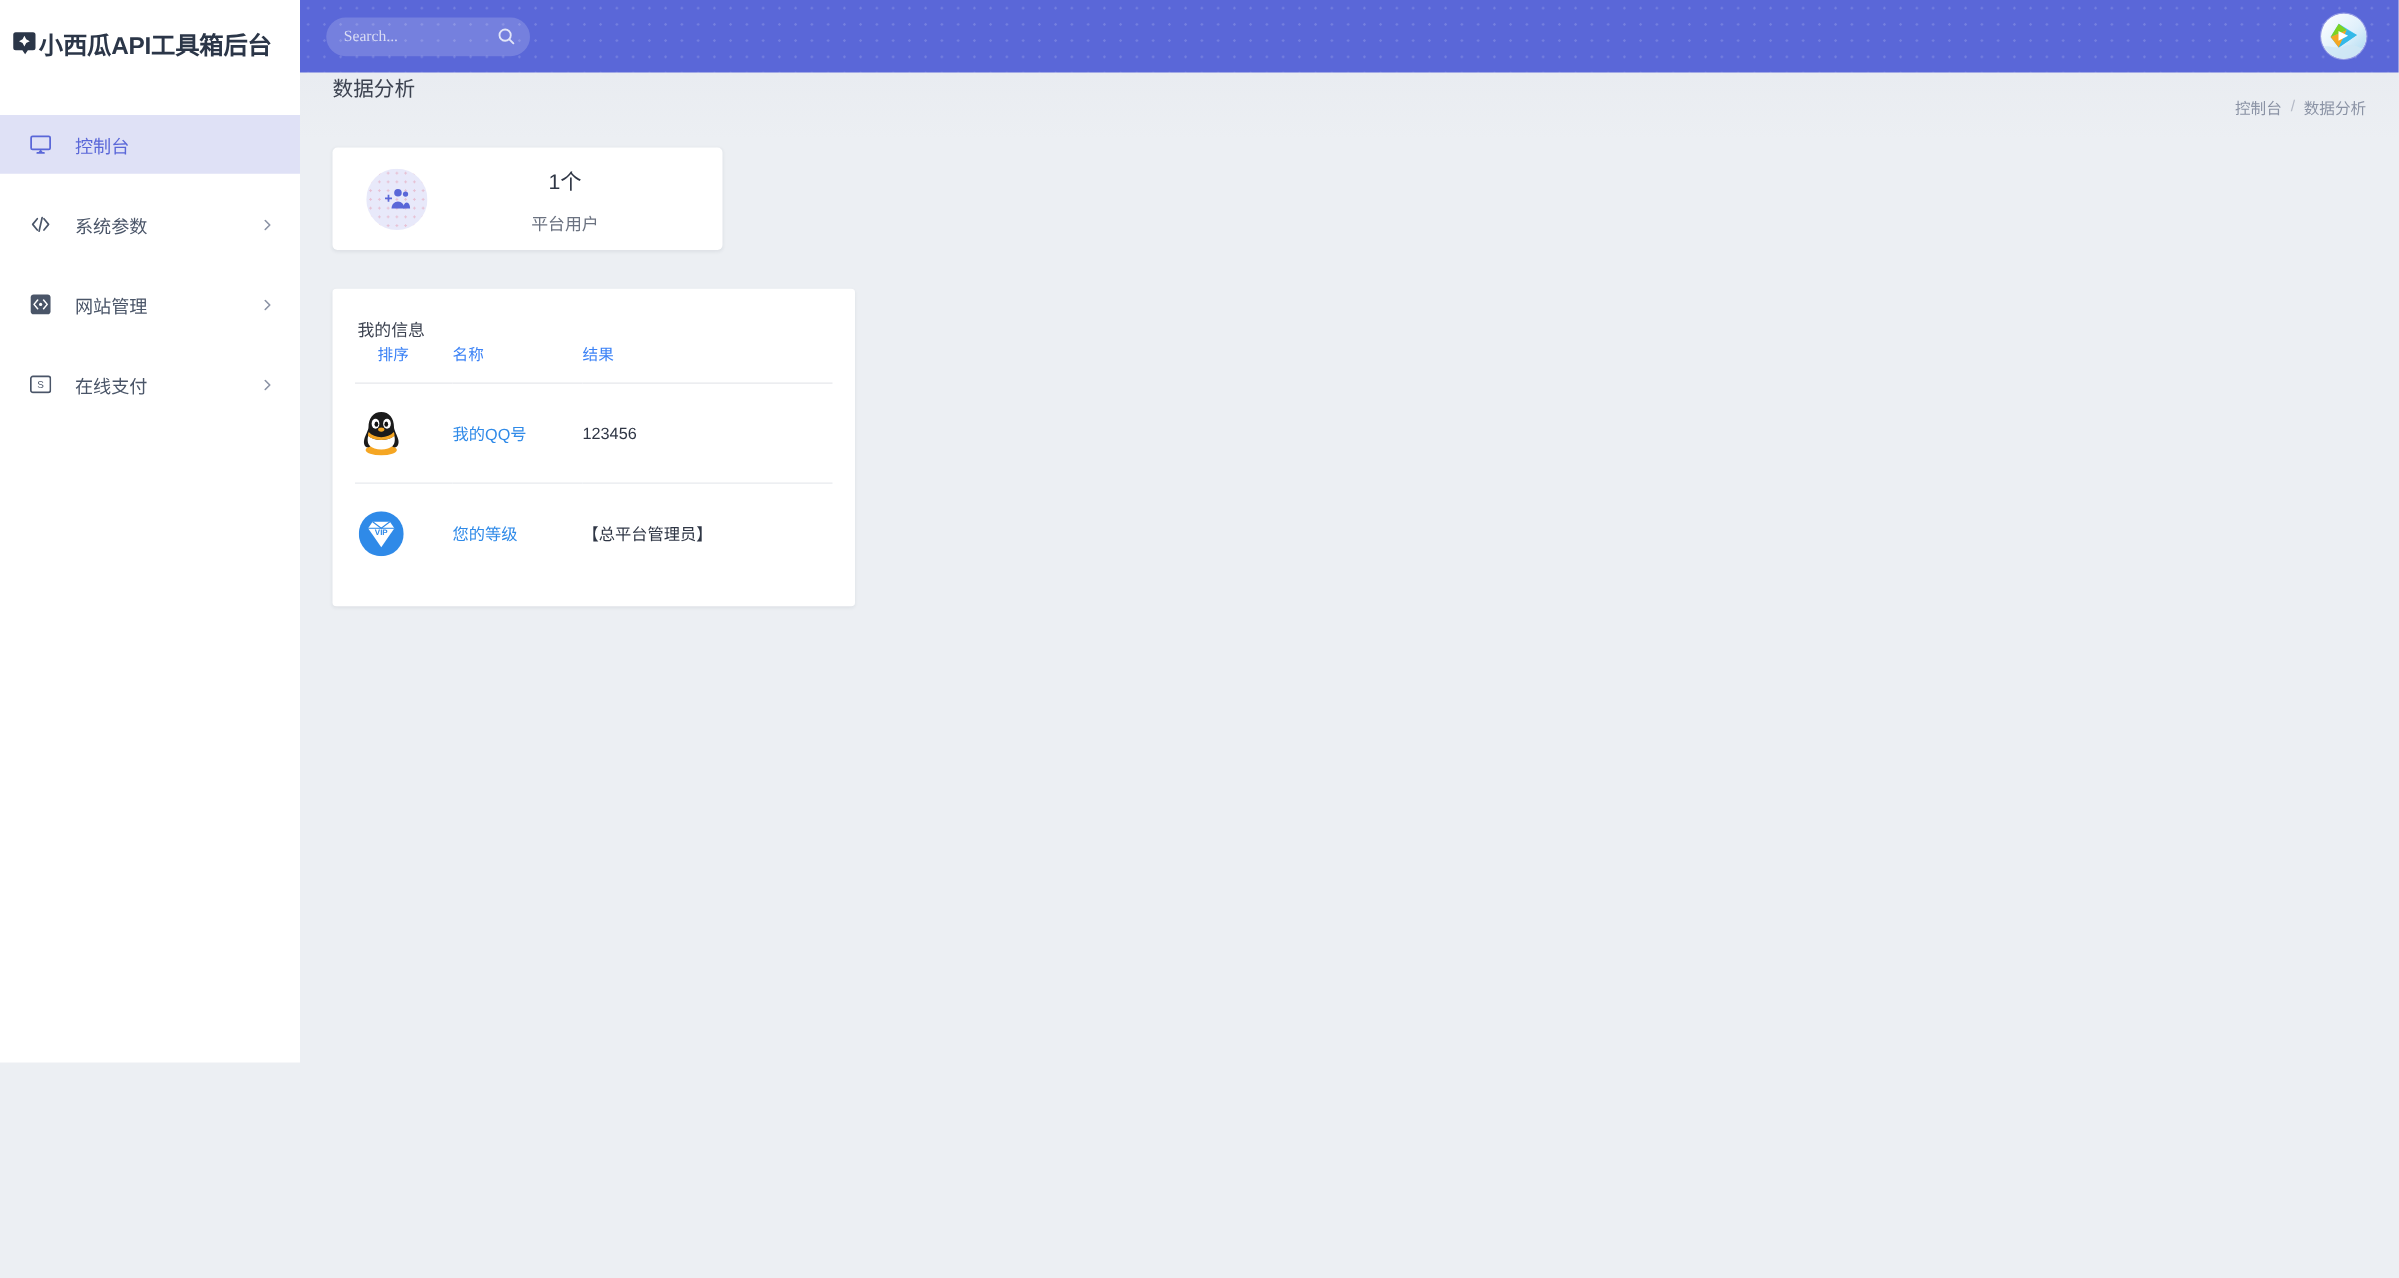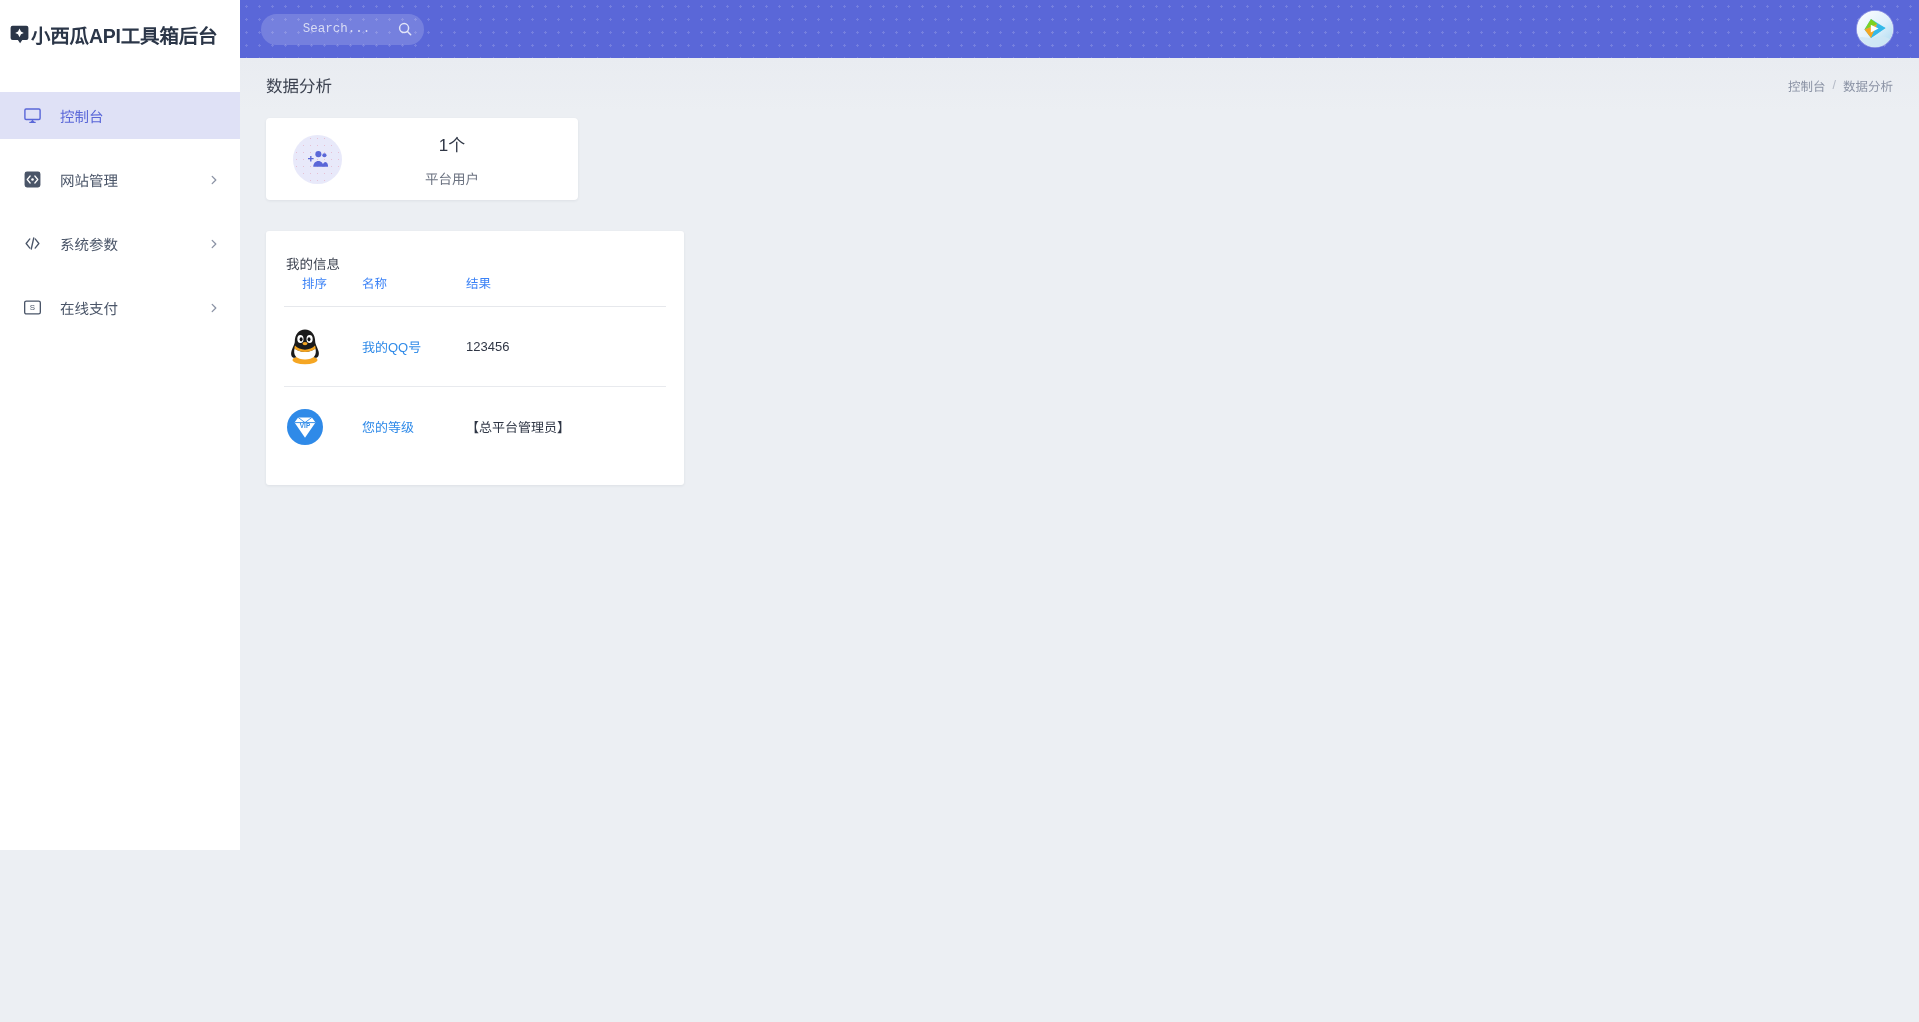--- a/index.html
+++ b/index.html
@@ -132,25 +132,24 @@
     position: relative;
   }
 
   .search-input {
     flex: 1;
     border: none;
     outline: none;
     background: transparent;
     color: #ffffff;
     font-size: 12.5px;
-    font-family: Liberation Mono, monospace;
+    font-family: Liberation Serif, serif;
     height: 100%;
     width: 100%;
     padding: 0;
-    text-align: center;
   }
   .search-input::placeholder { color: #d9dcf4; opacity: 1; }
 
   .search-icon {
     width: 14px;
     height: 14px;
     flex: 0 0 14px;
     color: #e2e5f8;
     cursor: pointer;
   }
@@ -169,21 +168,20 @@
     position: relative;
     box-shadow: 0 0 0 1px rgba(255,255,255,0.35);
   }
   .avatar svg { display: block; }
 
   
   .page-head {
     height: 54px;
     min-height: 54px;
     display: flex;
-    align-items: center;
     padding: 0 26px 0 26px;
     background: linear-gradient(to bottom, #e9ecf1 0%, #eceff3 100%);
   }
 
   .page-title {
     font-size: 16.5px;
     color: #3c4250;
     font-weight: normal;
   }
 
@@ -340,43 +338,43 @@
             <rect x="2" y="3.2" width="16" height="11" rx="1.2"></rect>
             <path d="M7.2 17.2h5.6" stroke-linecap="round"></path>
             <path d="M10 14.2l2.2 3h-4.4z" fill="#5a67d8" stroke="none"></path>
           </svg>
         </span>
         <span class="nav-label">控制台</span>
       </div>
 
       <div class="nav-item">
         <span class="nav-icon">
+          <svg width="19" height="19" viewBox="0 0 20 20" fill="none" stroke="#4a5568" stroke-width="1.4" stroke-linecap="round" stroke-linejoin="round">
+            <path d="M7.2 5.2L3.3 10l3.9 4.8"></path>
+            <path d="M12.8 5.2L16.7 10l-3.9 4.8"></path>
+            <path d="M11.3 4.2L8.7 15.8"></path>
+          </svg>
+        </span>
+        <span class="nav-label">系统参数</span>
+        <span class="nav-arrow">
+          <svg width="10" height="10" viewBox="0 0 10 10" fill="none" stroke="#8b93a5" stroke-width="1.3" stroke-linecap="round" stroke-linejoin="round">
+            <path d="M3.2 1.4L6.8 5 3.2 8.6"></path>
+          </svg>
+        </span>
+      </div>
+
+      <div class="nav-item">
+        <span class="nav-icon">
           <svg width="17" height="17" viewBox="0 0 18 18">
             <rect x="0.6" y="0.6" width="16.8" height="16.8" rx="2.6" fill="#4a5568"></rect>
             <path d="M6.5 5.3L3.4 9l3.1 3.7M11.5 5.3L14.6 9l-3.1 3.7" fill="none" stroke="#ffffff" stroke-width="1.3" stroke-linecap="round" stroke-linejoin="round"></path>
             <circle cx="9" cy="9" r="1.35" fill="#ffffff"></circle>
           </svg>
         </span>
         <span class="nav-label">网站管理</span>
-        <span class="nav-arrow">
-          <svg width="10" height="10" viewBox="0 0 10 10" fill="none" stroke="#8b93a5" stroke-width="1.3" stroke-linecap="round" stroke-linejoin="round">
-            <path d="M3.2 1.4L6.8 5 3.2 8.6"></path>
-          </svg>
-        </span>
-      </div>
-
-      <div class="nav-item">
-        <span class="nav-icon">
-          <svg width="19" height="19" viewBox="0 0 20 20" fill="none" stroke="#4a5568" stroke-width="1.4" stroke-linecap="round" stroke-linejoin="round">
-            <path d="M7.2 5.2L3.3 10l3.9 4.8"></path>
-            <path d="M12.8 5.2L16.7 10l-3.9 4.8"></path>
-            <path d="M11.3 4.2L8.7 15.8"></path>
-          </svg>
-        </span>
-        <span class="nav-label">系统参数</span>
         <span class="nav-arrow">
           <svg width="10" height="10" viewBox="0 0 10 10" fill="none" stroke="#8b93a5" stroke-width="1.3" stroke-linecap="round" stroke-linejoin="round">
             <path d="M3.2 1.4L6.8 5 3.2 8.6"></path>
           </svg>
         </span>
       </div>
 
       <div class="nav-item">
         <span class="nav-icon">
           <svg width="17" height="15" viewBox="0 0 18 15">

